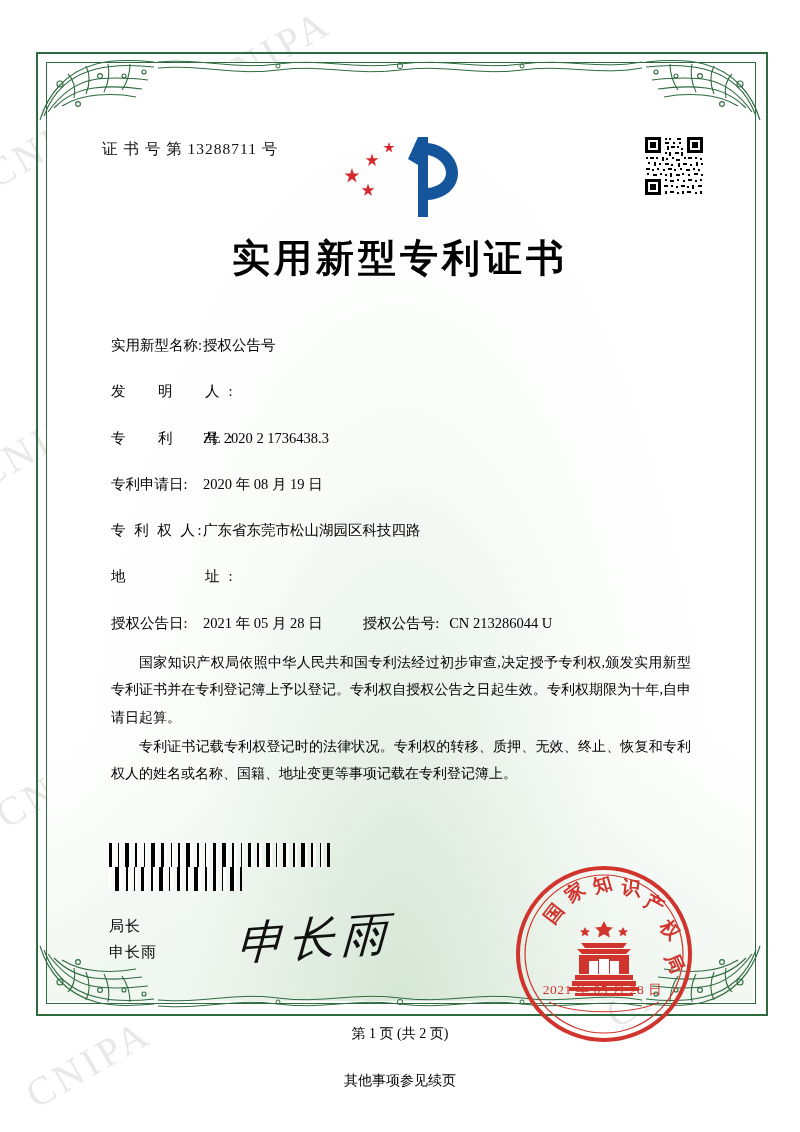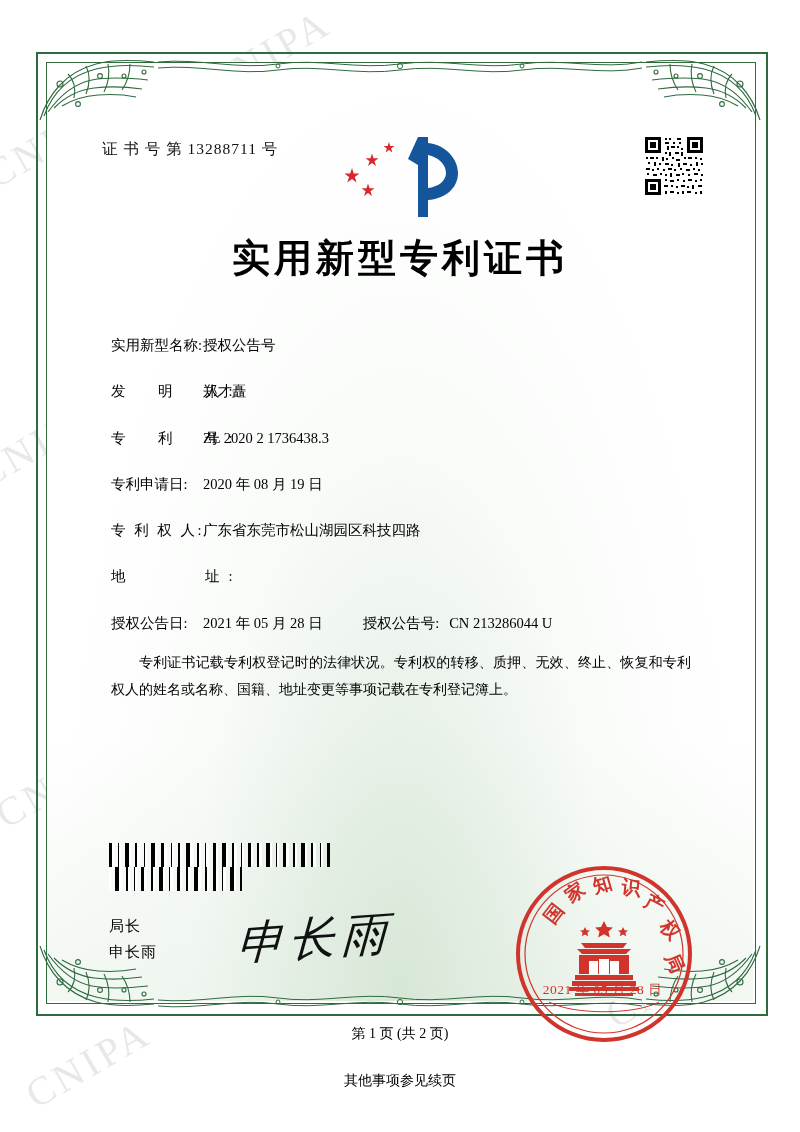--- a/index.html
+++ b/index.html
@@ -510,21 +510,20 @@
 
     <div class="doc-title">实用新型专利证书</div>
 
     <div class="fields">
       <div class="field-row">
         <div class="field-label">实用新型名称:</div>
         <div class="field-value">授权公告号</div>
       </div>
       <div class="field-row">
         <div class="field-label sp1">发　明　人:</div>
-        <div class="field-value">郑才矗</div>
       </div>
       <div class="field-row">
         <div class="field-label sp1">专　利　号:</div>
         <div class="field-value">ZL 2020 2 1736438.3</div>
       </div>
       <div class="field-row">
         <div class="field-label">专利申请日:</div>
         <div class="field-value">2020 年 08 月 19 日</div>
       </div>
       <div class="field-row">
@@ -536,20 +535,21 @@
       </div>
       <div class="field-row dual">
         <div class="field-label">授权公告日:</div>
         <div class="field-value">2021 年 05 月 28 日</div>
         <div class="field-extra-label">授权公告号:</div>
         <div class="field-extra-value">CN 213286044 U</div>
       </div>
     </div>
 
     <div class="paragraphs">
+      <p>国家知识产权局依照中华人民共和国专利法经过初步审查,决定授予专利权,颁发实用新型专利证书并在专利登记簿上予以登记。专利权自授权公告之日起生效。专利权期限为十年,自申请日起算。</p>
       <p>专利证书记载专利权登记时的法律状况。专利权的转移、质押、无效、终止、恢复和专利权人的姓名或名称、国籍、地址变更等事项记载在专利登记簿上。</p>
     </div>
 
     <div class="barcode">
       <span style="width:3px"></span><span style="width:2px;background:#fff"></span>
       <span style="width:1px"></span><span style="width:2px;background:#fff"></span>
       <span style="width:4px"></span><span style="width:2px;background:#fff"></span>
       <span style="width:2px"></span><span style="width:3px;background:#fff"></span>
       <span style="width:1px"></span><span style="width:2px;background:#fff"></span>
       <span style="width:4px"></span><span style="width:2px;background:#fff"></span>

